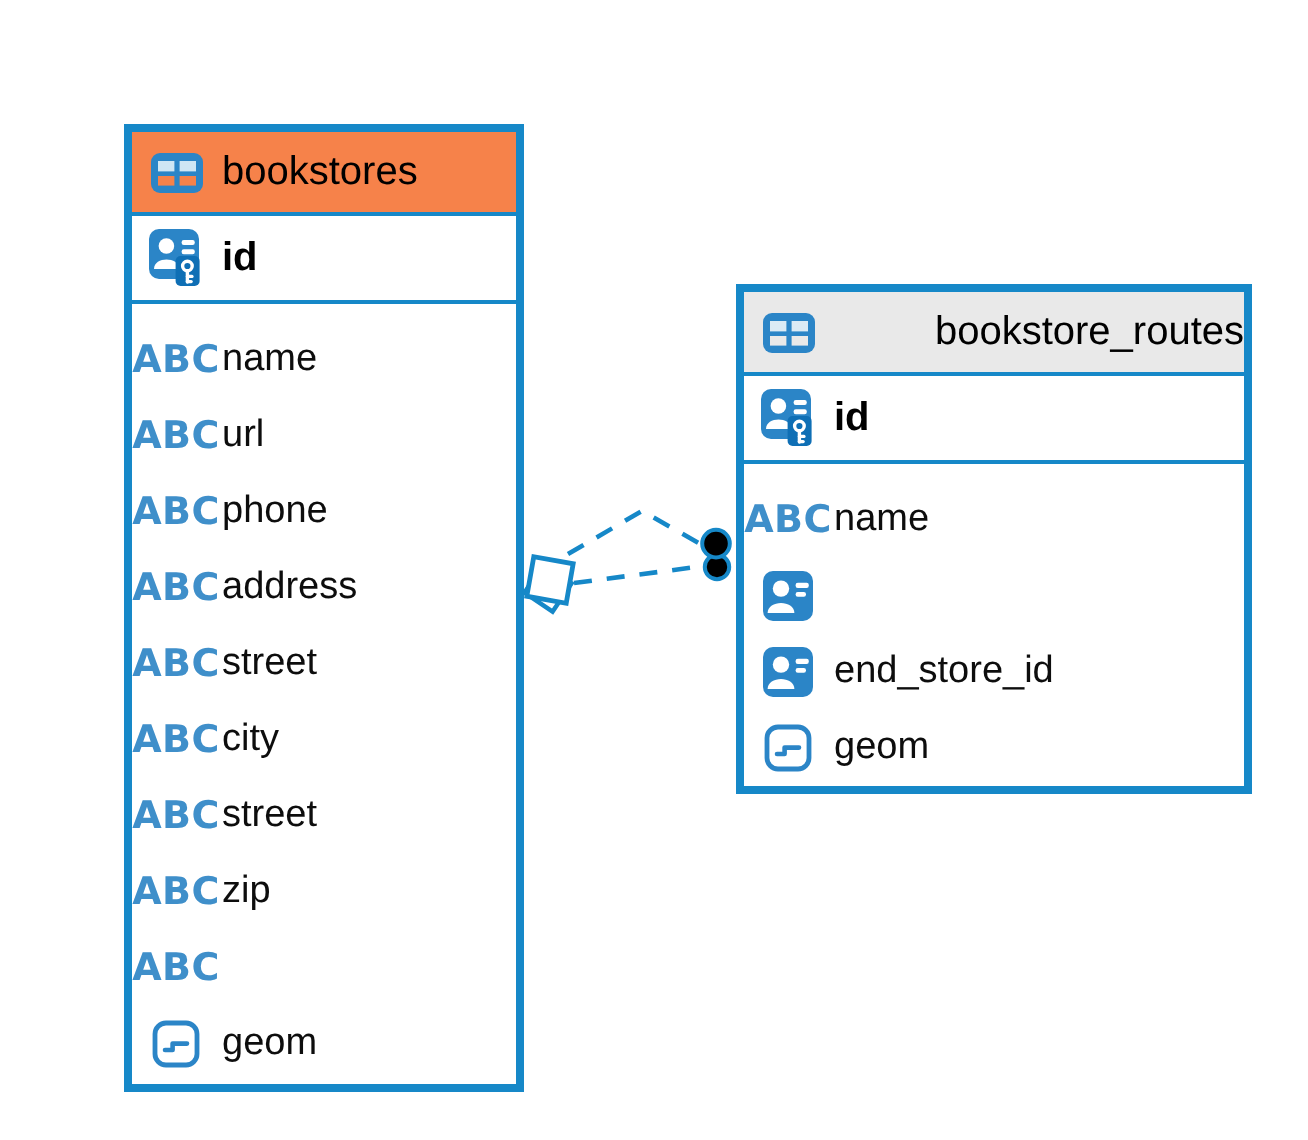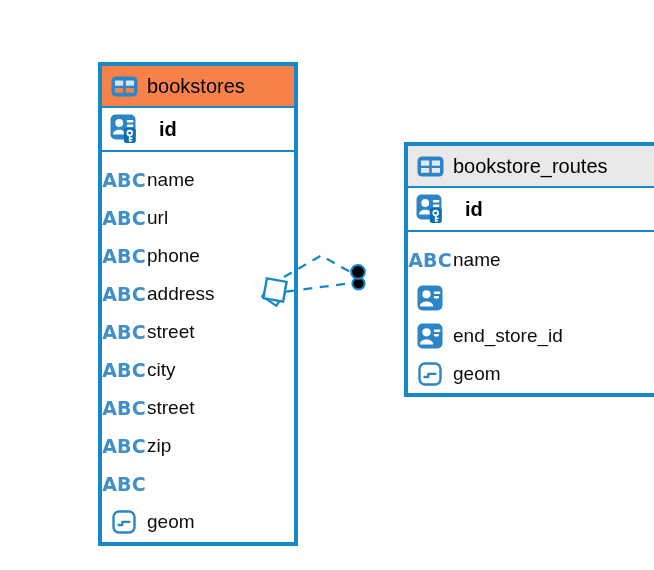--- a/index.html
+++ b/index.html
@@ -4,33 +4,33 @@
 <style>
   html,body{margin:0;padding:0;}
   body{
     width:654px;height:570px;background:#ffffff;position:relative;overflow:hidden;
     font-family:"Liberation Sans", sans-serif;
     -webkit-font-smoothing:antialiased;
   }
   .canvas{position:absolute;inset:0;}
   .table{
     position:absolute;display:flex;flex-direction:column;box-sizing:border-box;
-    border:4px solid #1688C8;background:#ffffff;margin-left:36px;
+    border:4px solid #1688C8;background:#ffffff;
   }
   .t-bookstores{left:62px;top:62px;width:200px;height:484px;}
   .t-routes{left:368px;top:142px;width:258px;height:255px;}
   .thead{
     flex:none;height:40px;display:flex;align-items:center;gap:9px;
     padding-left:8px;border-bottom:2px solid #1688C8;
     font-size:20px;color:#000;white-space:nowrap;
   }
   .thead.orange{background:#F6824A;}
-  .thead.gray{background:#E9E9E9;}
+  .thead.gray{background:#E9E9E9;justify-content:space-between;}
   .pk-row{
-    flex:none;height:42px;display:flex;align-items:center;gap:21px;
+    flex:none;height:42px;display:flex;align-items:center;gap:9px;
     padding-left:8px;border-bottom:2px solid #1688C8;
     font-weight:bold;font-size:20px;color:#000;background:#fff;
   }
   .tbody{flex:1;display:flex;flex-direction:column;padding-top:9px;}
   .row{
     flex:none;height:38px;display:flex;align-items:center;gap:9px;
     padding-left:8px;font-size:19px;color:#0d0d0d;white-space:nowrap;
   }
   .icon-cell{flex:none;width:28px;display:flex;justify-content:center;align-items:center;}
   .abc{

